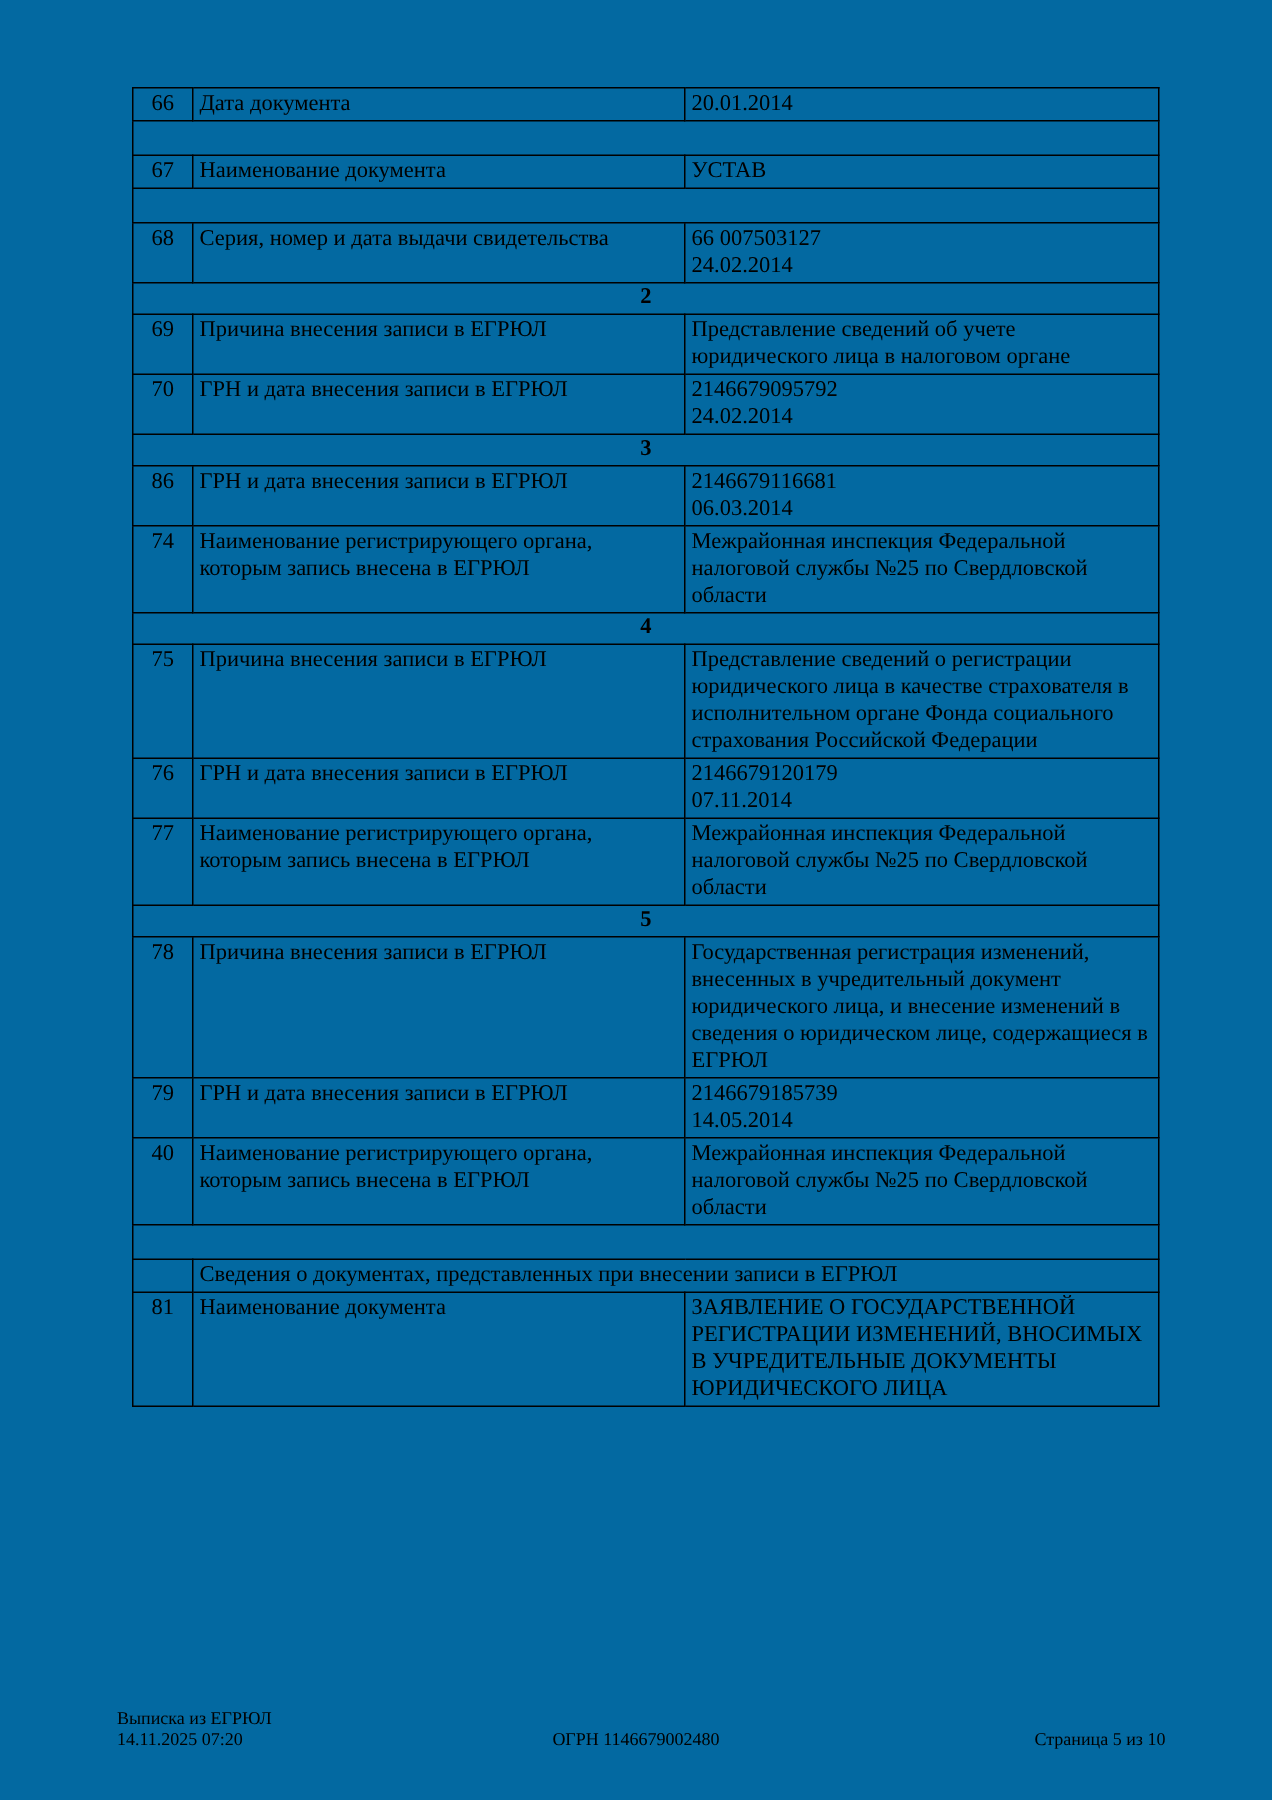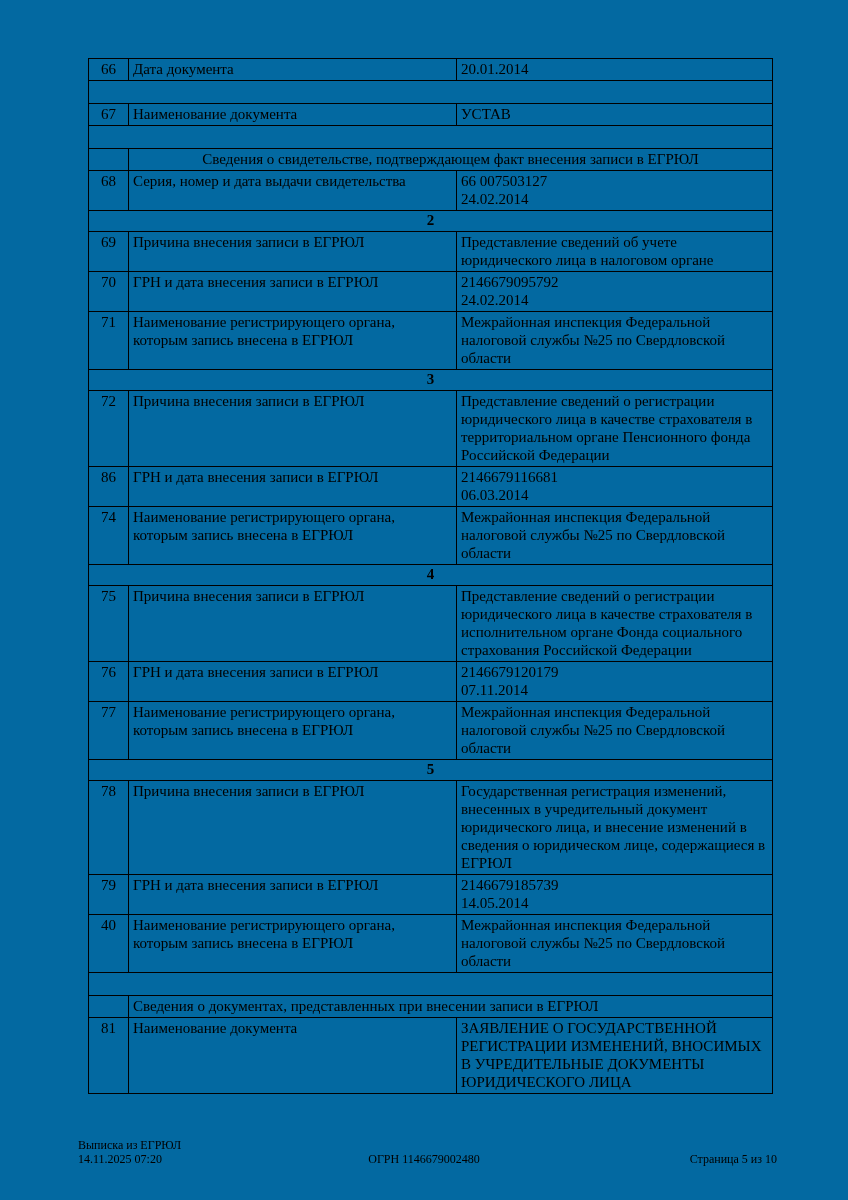--- a/index.html
+++ b/index.html
@@ -99,56 +99,42 @@
           <td colspan="3"></td>
         </tr>
         <tr>
           <td class="num">67</td>
           <td class="label">Наименование документа</td>
           <td class="value">УСТАВ</td>
         </tr>
         <tr class="spacer-row">
           <td colspan="3"></td>
         </tr>
-        <tr class="section-header-row">
-          <td></td>
-          <td class="hdr-center" colspan="2">Сведения о свидетельстве, подтверждающем факт внесения записи в ЕГРЮЛ</td>
-        </tr>
         <tr>
           <td class="num">68</td>
           <td class="label">Серия, номер и дата выдачи свидетельства</td>
           <td class="value">66 007503127
 24.02.2014</td>
         </tr>
         <tr class="section-number-row">
           <td colspan="3">2</td>
         </tr>
         <tr>
           <td class="num">69</td>
           <td class="label">Причина внесения записи в ЕГРЮЛ</td>
           <td class="value">Представление сведений об учете юридического лица в налоговом органе</td>
         </tr>
         <tr>
           <td class="num">70</td>
           <td class="label">ГРН и дата внесения записи в ЕГРЮЛ</td>
           <td class="value">2146679095792
 24.02.2014</td>
         </tr>
-        <tr>
-          <td class="num">71</td>
-          <td class="label">Наименование регистрирующего органа, которым запись внесена в ЕГРЮЛ</td>
-          <td class="value">Межрайонная инспекция Федеральной налоговой службы №25 по Свердловской области</td>
-        </tr>
         <tr class="section-number-row">
           <td colspan="3">3</td>
-        </tr>
-        <tr>
-          <td class="num">72</td>
-          <td class="label">Причина внесения записи в ЕГРЮЛ</td>
-          <td class="value">Представление сведений о регистрации юридического лица в качестве страхователя в территориальном органе Пенсионного фонда Российской Федерации</td>
         </tr>
         <tr>
           <td class="num">86</td>
           <td class="label">ГРН и дата внесения записи в ЕГРЮЛ</td>
           <td class="value">2146679116681
 06.03.2014</td>
         </tr>
         <tr>
           <td class="num">74</td>
           <td class="label">Наименование регистрирующего органа, которым запись внесена в ЕГРЮЛ</td>

